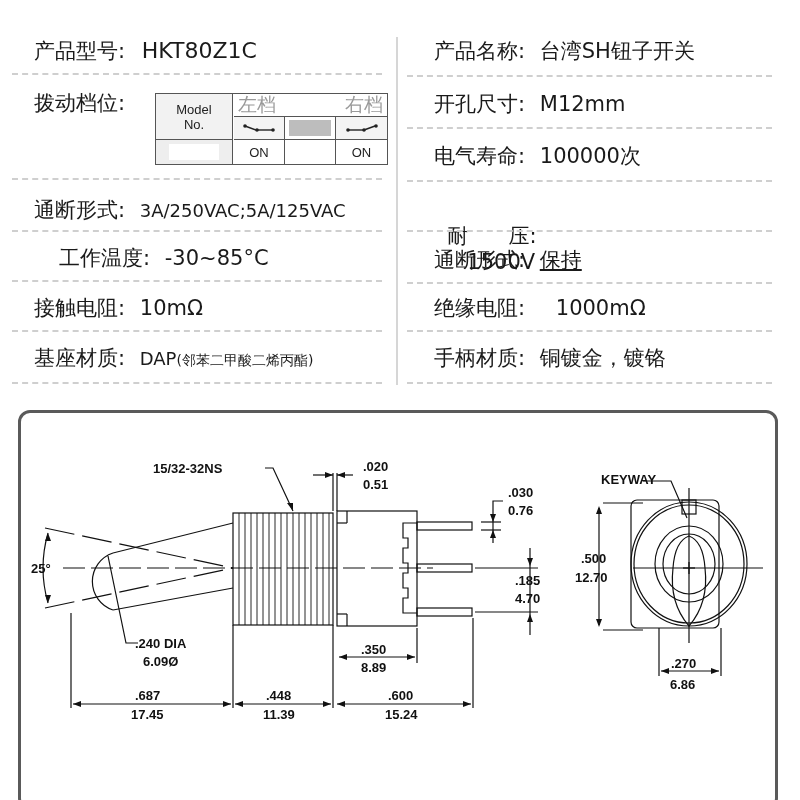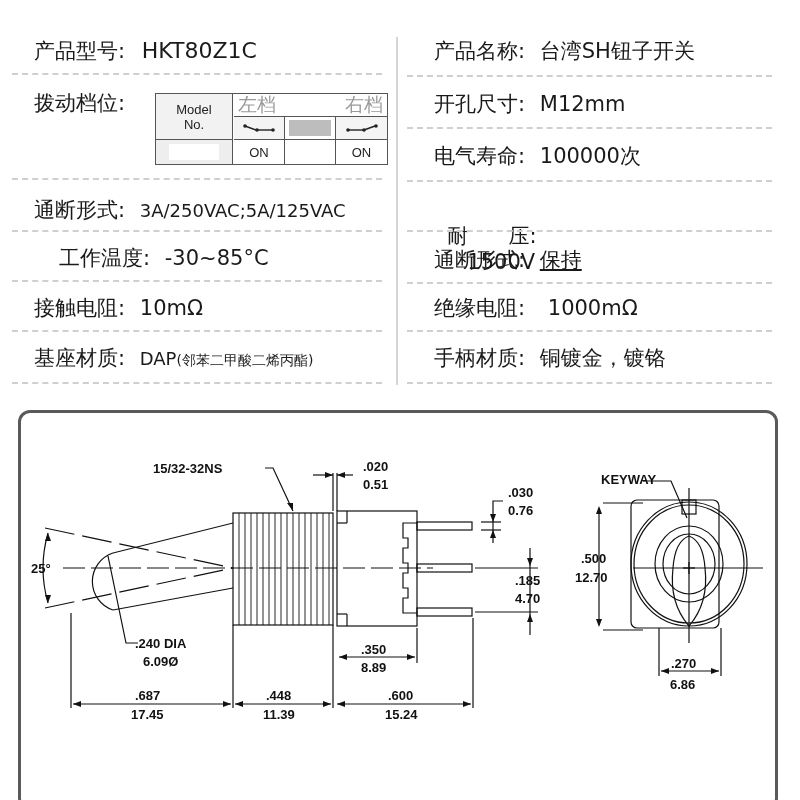--- a/index.html
+++ b/index.html
@@ -127,21 +127,21 @@
 <div class="sep" style="left:407px;top:230px;width:365px;"></div>
 
 <div class="spec" style="left:434px;top:247px;">
   <span class="lbl">通断形式:</span>
   <span class="val" style="margin-left:8px;text-decoration:underline;">保持</span>
 </div>
 <div class="sep" style="left:407px;top:282px;width:365px;"></div>
 
 <div class="spec" style="left:434px;top:295px;">
   <span class="lbl">绝缘电阻:</span>
-  <span class="val" style="margin-left:16px;text-align:right;">1000mΩ</span>
+  <span class="val" style="margin-left:24px;text-align:right;">1000mΩ</span>
 </div>
 <div class="sep" style="left:407px;top:330px;width:365px;"></div>
 
 <div class="spec" style="left:434px;top:345px;">
   <span class="lbl">手柄材质:</span>
   <span class="val" style="margin-left:8px;">铜镀金，镀铬</span>
 </div>
 <div class="sep" style="left:407px;top:382px;width:365px;"></div>
 
 <div class="drawing">

